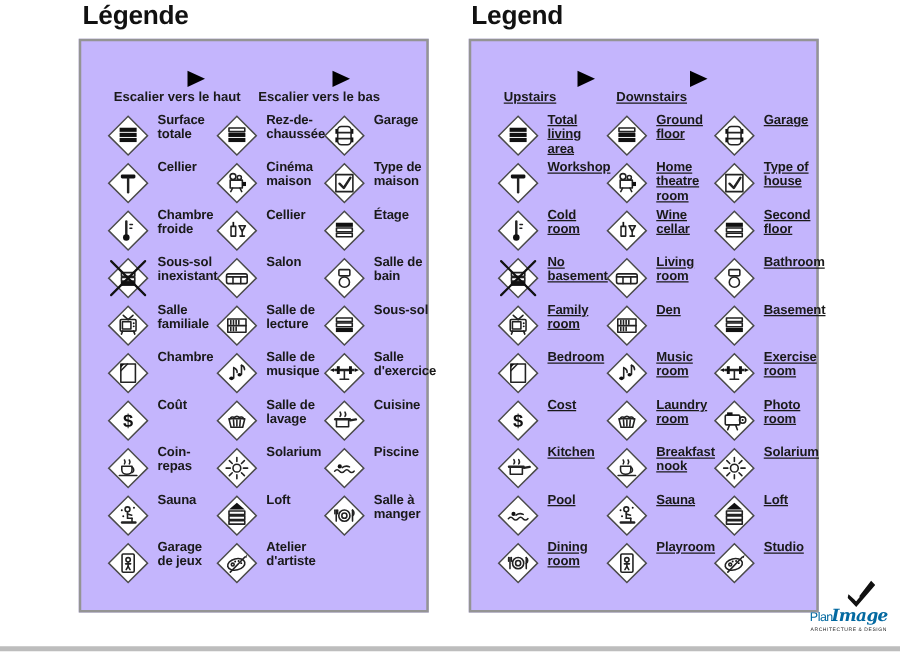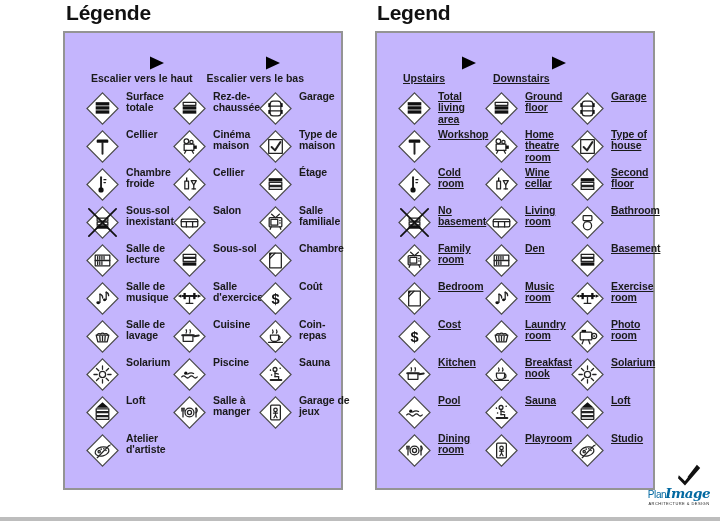--- a/index.html
+++ b/index.html
@@ -356,20 +356,27 @@
         <div class="cell">
           <svg viewBox="0 0 36 36" class="dicon">
             <polygon points="18,2 34,18 18,34 2,18" class="diamond"></polygon>
             <use href="#g-sofa"></use>
           </svg>
           <div class="label">Salon</div>
         </div>
         <div class="cell">
           <svg viewBox="0 0 36 36" class="dicon">
             <polygon points="18,2 34,18 18,34 2,18" class="diamond"></polygon>
+            <use href="#g-toilet"></use>
+          </svg>
+          <div class="label">Salle de bain</div>
+        </div>
+        <div class="cell">
+          <svg viewBox="0 0 36 36" class="dicon">
+            <polygon points="18,2 34,18 18,34 2,18" class="diamond"></polygon>
             <use href="#g-tv"></use>
           </svg>
           <div class="label">Salle familiale</div>
         </div>
         <div class="cell">
           <svg viewBox="0 0 36 36" class="dicon">
             <polygon points="18,2 34,18 18,34 2,18" class="diamond"></polygon>
             <use href="#g-books"></use>
           </svg>
           <div class="label">Salle de lecture</div>

